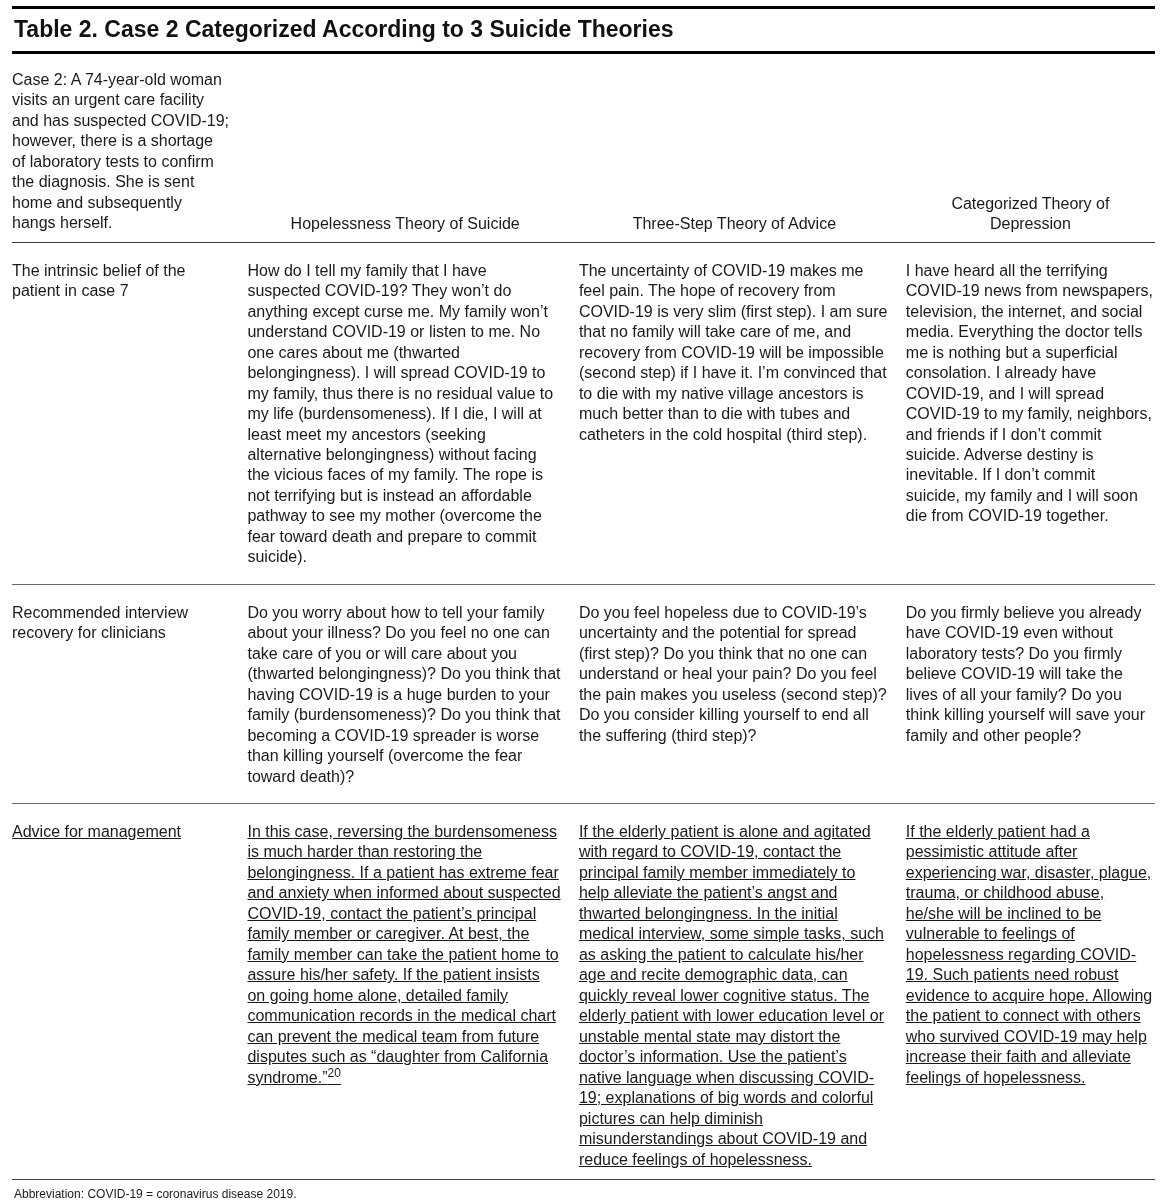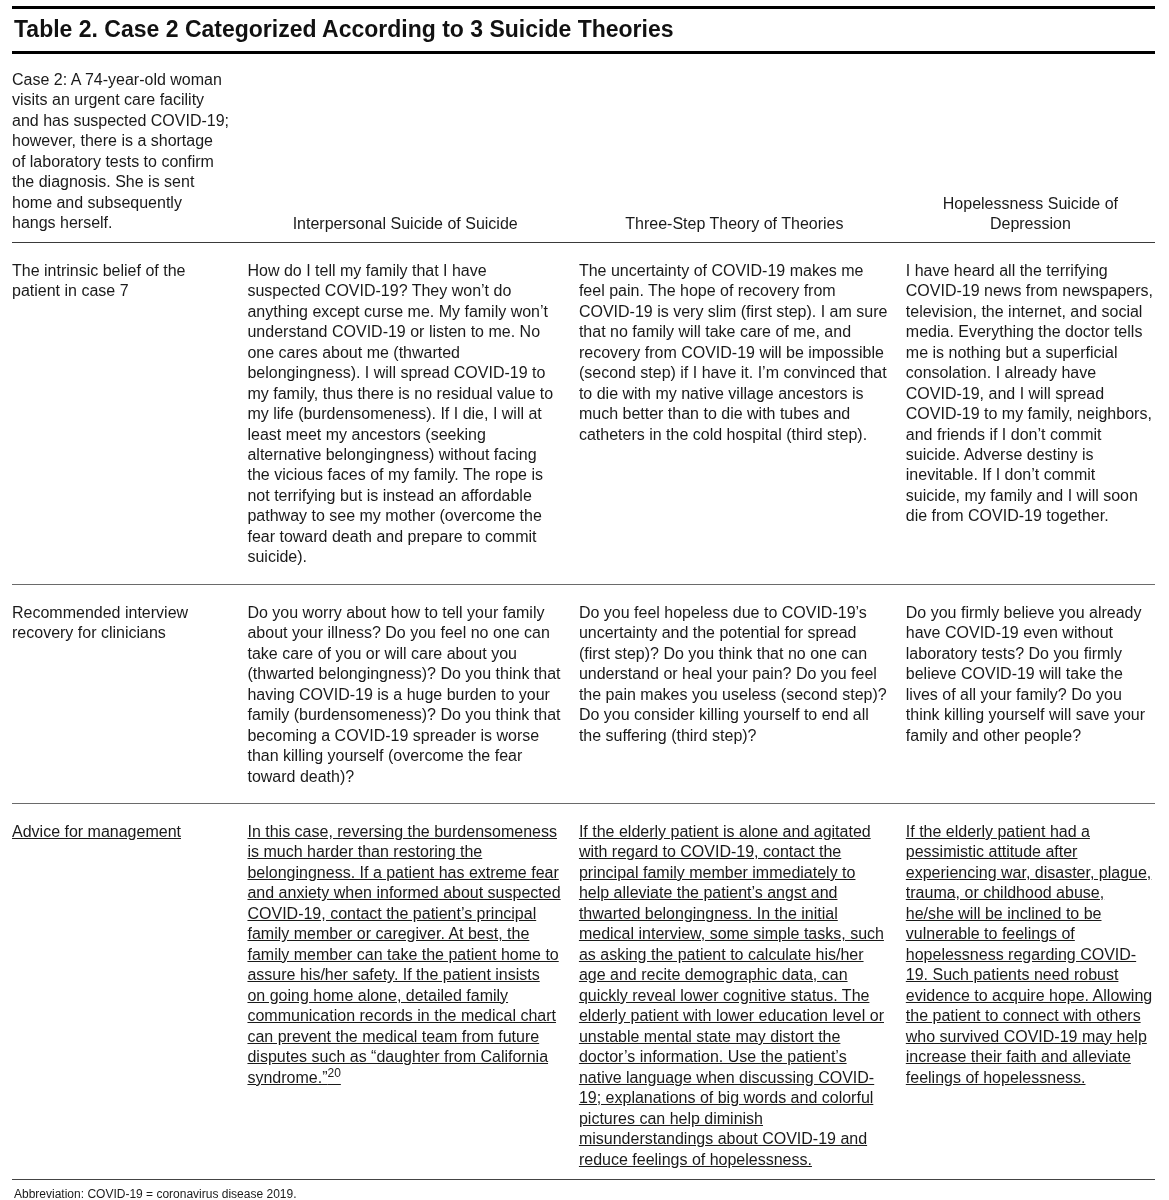--- a/index.html
+++ b/index.html
@@ -115,23 +115,23 @@
   <table class="theories">
     <colgroup>
       <col class="c1">
         <col class="c2">
         <col class="c3">
         <col class="c4">
     </colgroup>
     <thead>
       <tr>
         <th class="case-desc">Case 2: A 74-year-old woman visits an urgent care facility and has suspected COVID-19; however, there is a shortage of laboratory tests to confirm the diagnosis. She is sent home and subsequently hangs herself.</th>
-        <th class="col-header">Interpersonal Suicide of Suicide</th>
-        <th class="col-header">Three-Step Theory of Theories</th>
-        <th class="col-header">Hopelessness Suicide of Depression</th>
+        <th class="col-header">Hopelessness Theory of Suicide</th>
+        <th class="col-header">Three-Step Theory of Advice</th>
+        <th class="col-header">Categorized Theory of Depression</th>
       </tr>
     </thead>
     <tbody>
       <tr>
         <td>The intrinsic belief of the patient in case 7</td>
         <td>How do I tell my family that I have suspected COVID-19? They won’t do anything except curse me. My family won’t understand COVID-19 or listen to me. No one cares about me (thwarted belongingness). I will spread COVID-19 to my family, thus there is no residual value to my life (burdensomeness). If I die, I will at least meet my ancestors (seeking alternative belongingness) without facing the vicious faces of my family. The rope is not terrifying but is instead an affordable pathway to see my mother (overcome the fear toward death and prepare to commit suicide).</td>
         <td>The uncertainty of COVID-19 makes me feel pain. The hope of recovery from COVID-19 is very slim (first step). I am sure that no family will take care of me, and recovery from COVID-19 will be impossible (second step) if I have it. I’m convinced that to die with my native village ancestors is much better than to die with tubes and catheters in the cold hospital (third step).</td>
         <td>I have heard all the terrifying COVID-19 news from newspapers, television, the internet, and social media. Everything the doctor tells me is nothing but a superficial consolation. I already have COVID-19, and I will spread COVID-19 to my family, neighbors, and friends if I don’t commit suicide. Adverse destiny is inevitable. If I don’t commit suicide, my family and I will soon die from COVID-19 together.</td>
       </tr>
       <tr>

